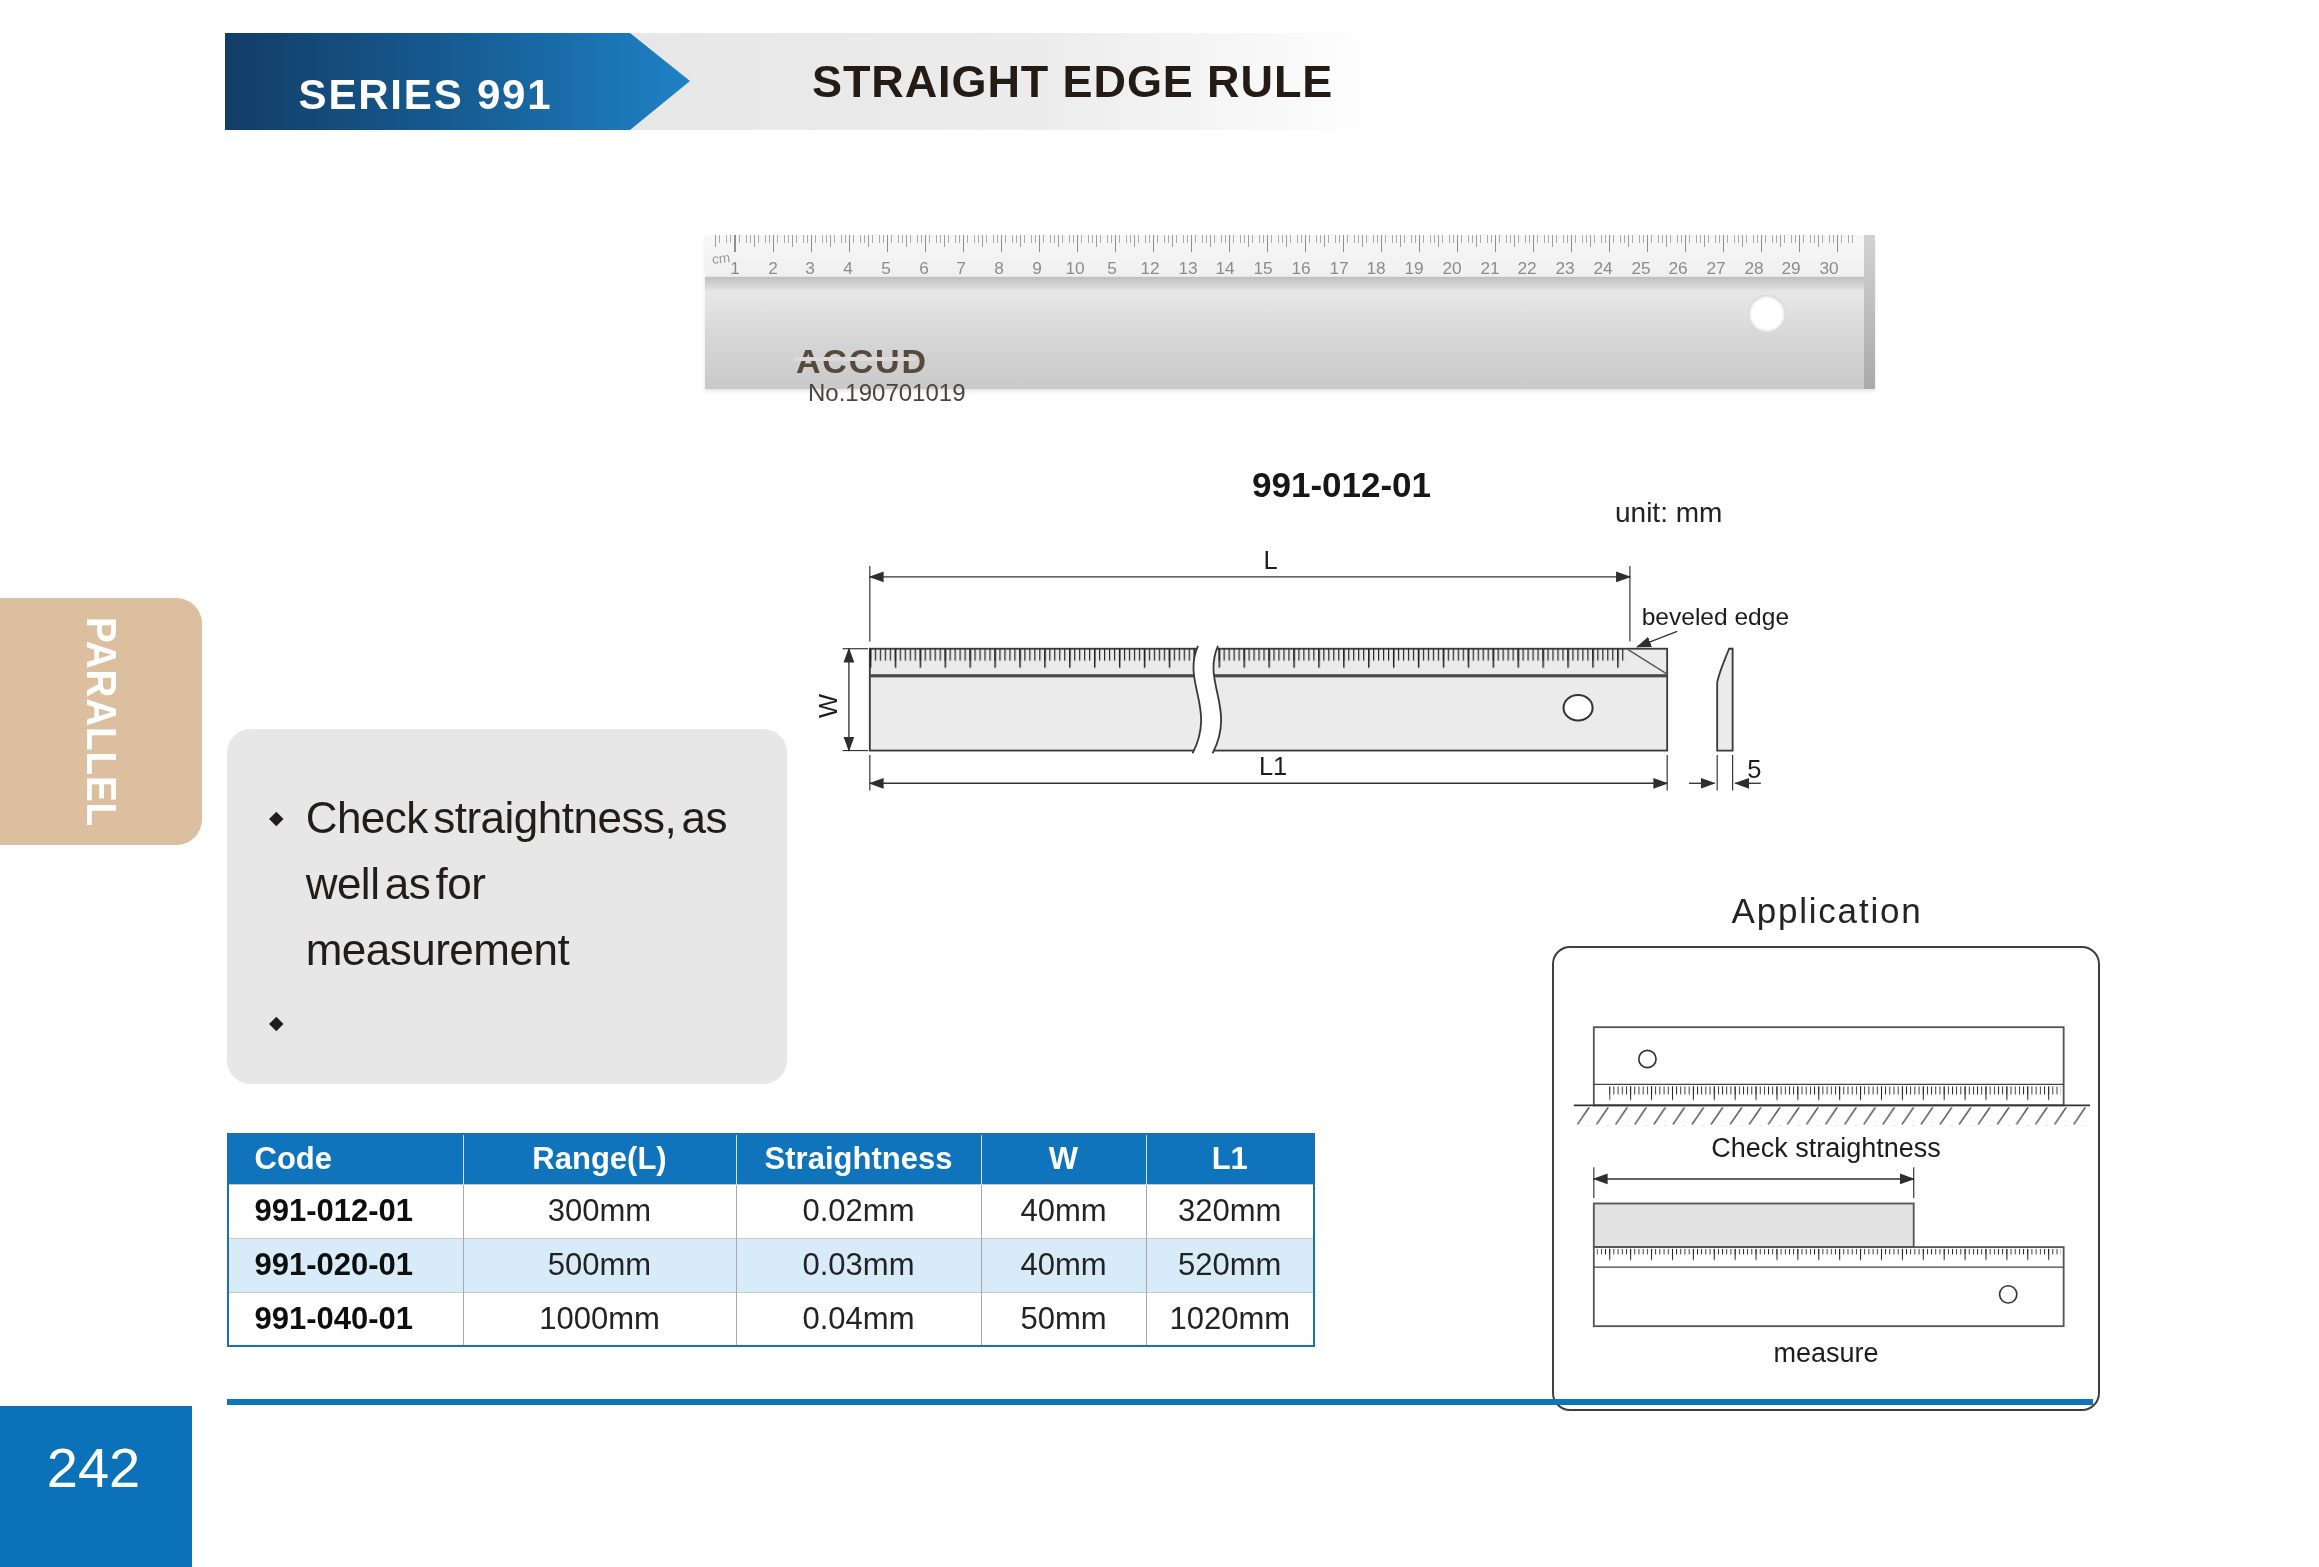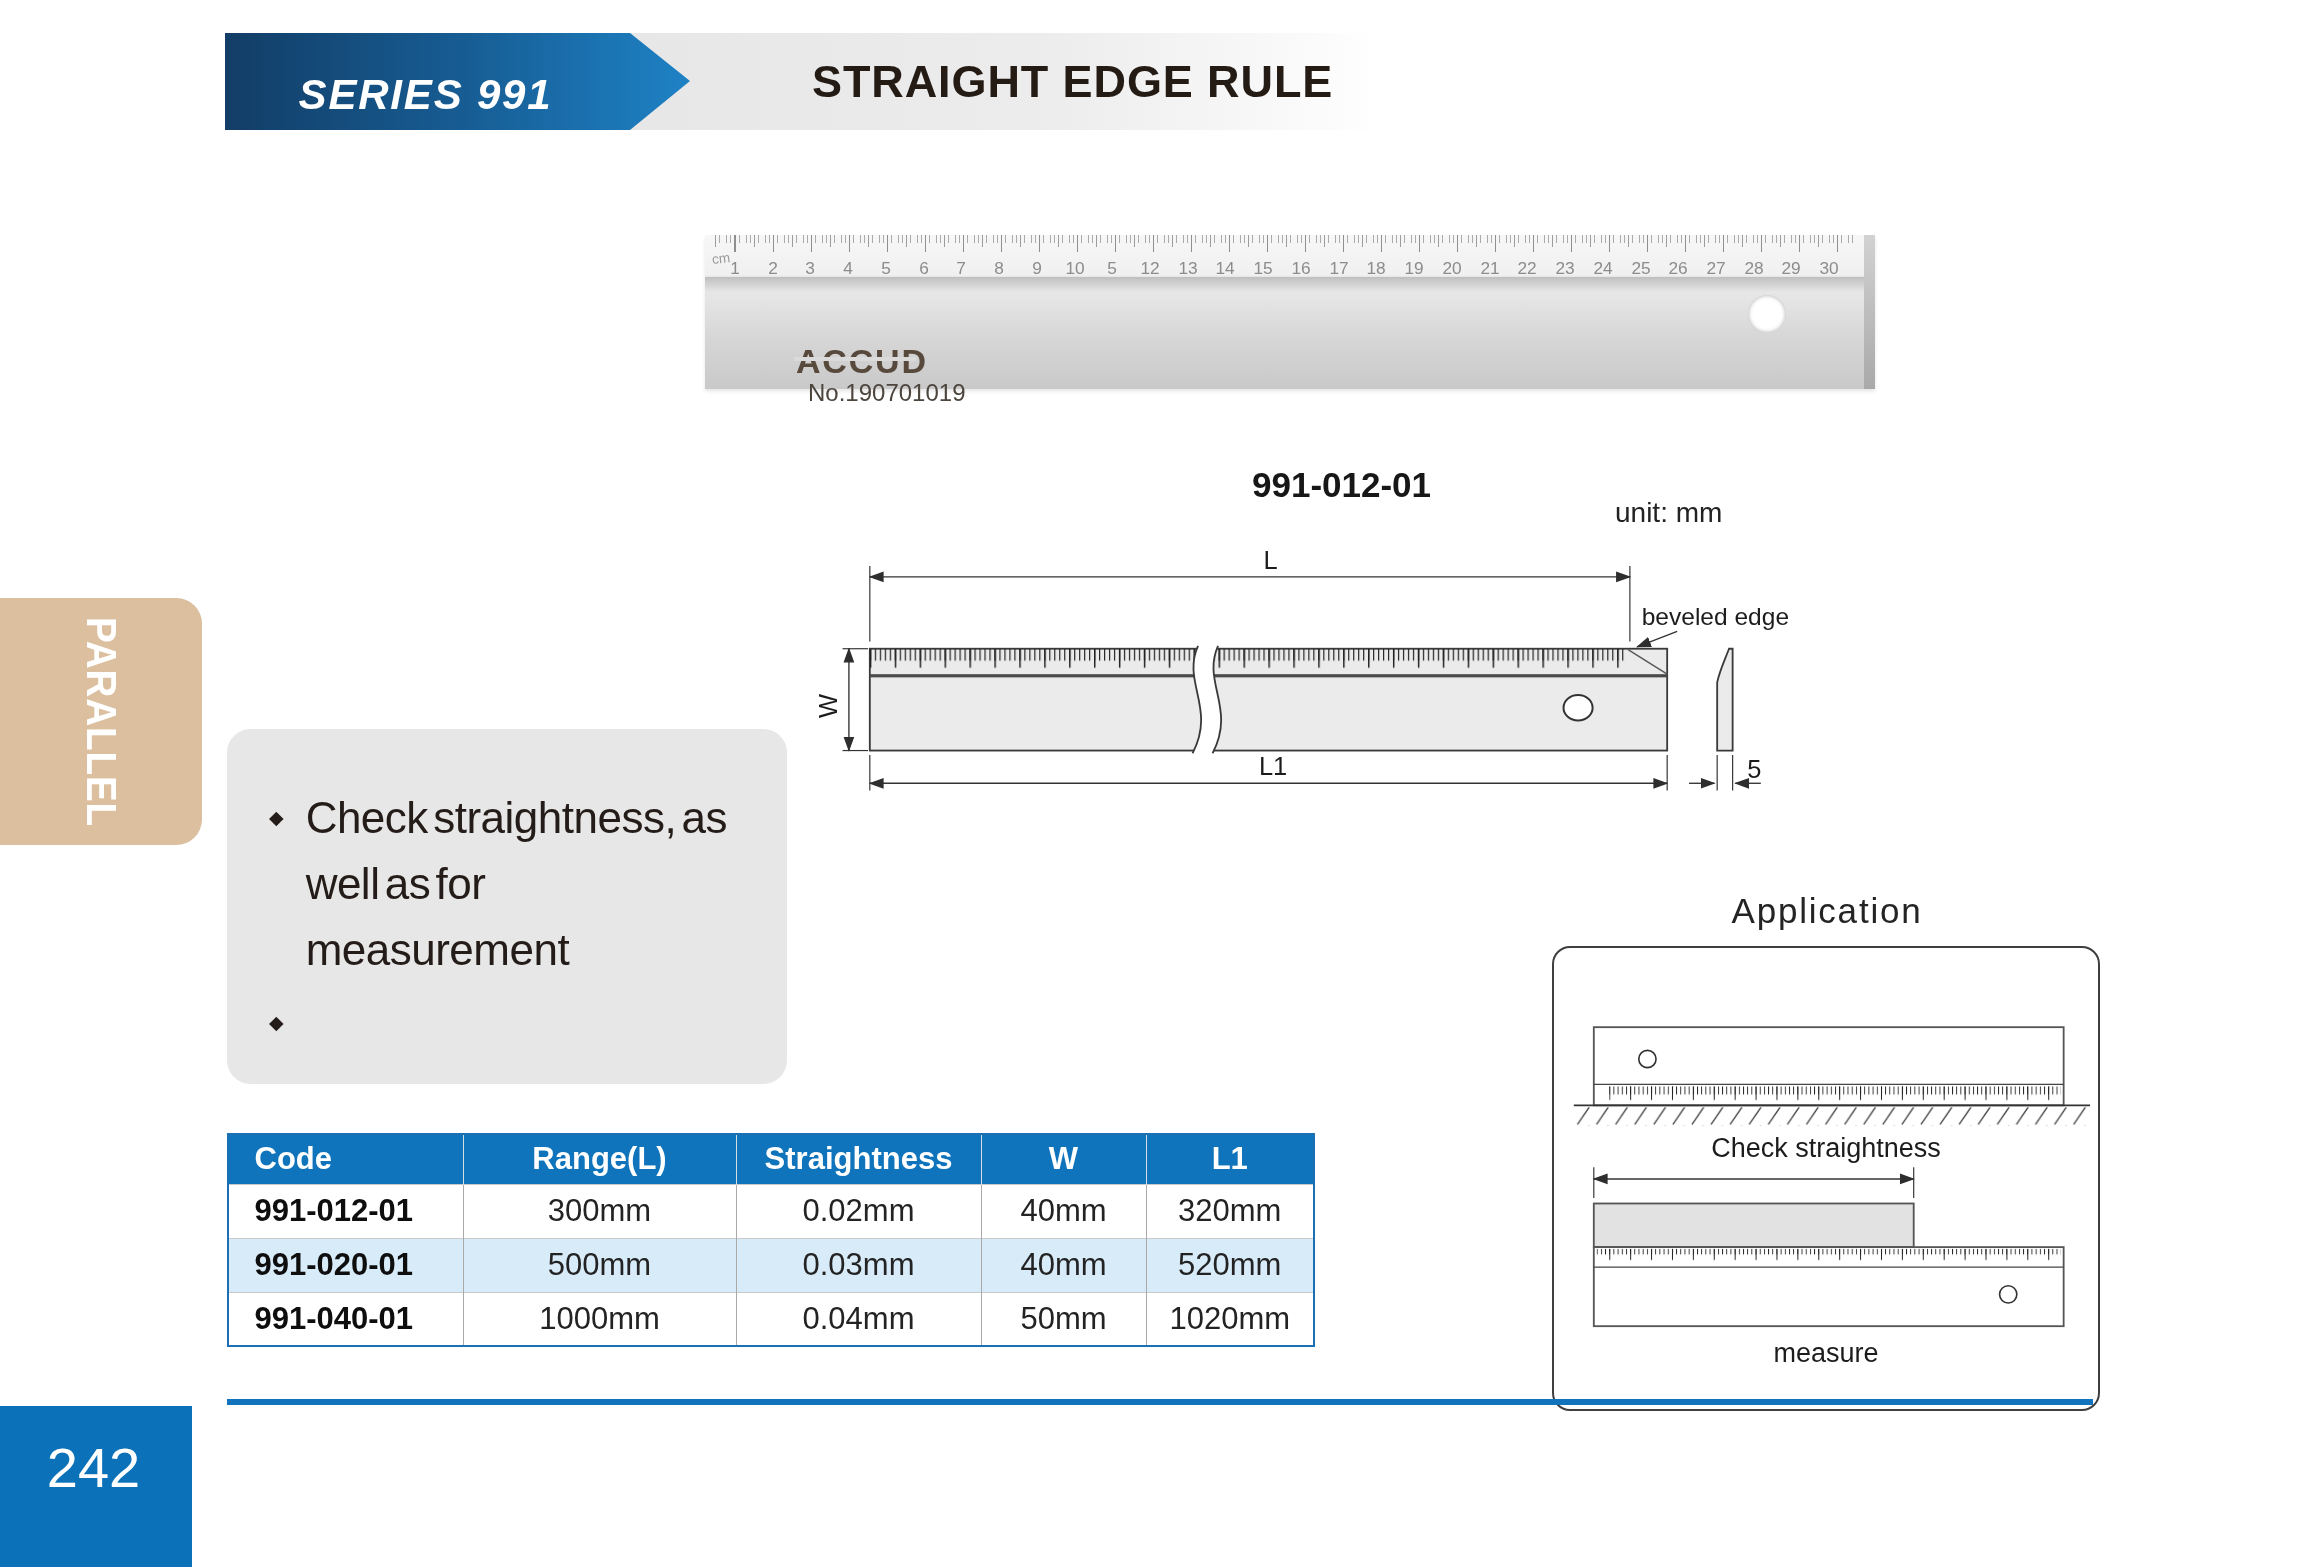--- a/index.html
+++ b/index.html
@@ -10,21 +10,21 @@
   }
   
   .header-gray {
     position:absolute; left:627px; top:33px; width:752px; height:97px;
     background:linear-gradient(90deg,#e7e7e7 0%,#ececec 55%,#fafafa 90%,#ffffff 100%);
   }
   .banner {
     position:absolute; left:225px; top:33px; width:465px; height:123px;
     clip-path:polygon(0 0, 405px 0, 465px 48px, 405px 97px, 0 97px);
     background:linear-gradient(90deg,#123d66 0%,#175f97 55%,#1e82c5 100%);
-    display:flex; align-items:center; justify-content:center; padding-right:64px;font-style:italic;
+    display:flex; align-items:center; justify-content:center; padding-right:64px;
   }
   .series-label { color:#fff; font-size:42px; font-weight:bold; letter-spacing:1.8px; white-space:nowrap; }
   .page-title {
     position:absolute; left:812px; top:33px; height:97px; display:flex; align-items:center;
     font-size:45px; font-weight:bold; color:#241b15; letter-spacing:0.9px; white-space:nowrap;
   }
   
   .photo {
     position:absolute; left:705px; top:235px; width:1170px; height:154px;
     background:linear-gradient(180deg,#f7f7f7 0%,#f0f0f0 26%,#dedede 28%,#e6e6e6 40%,#d7d7d7 65%,#c9c9c9 100%);

